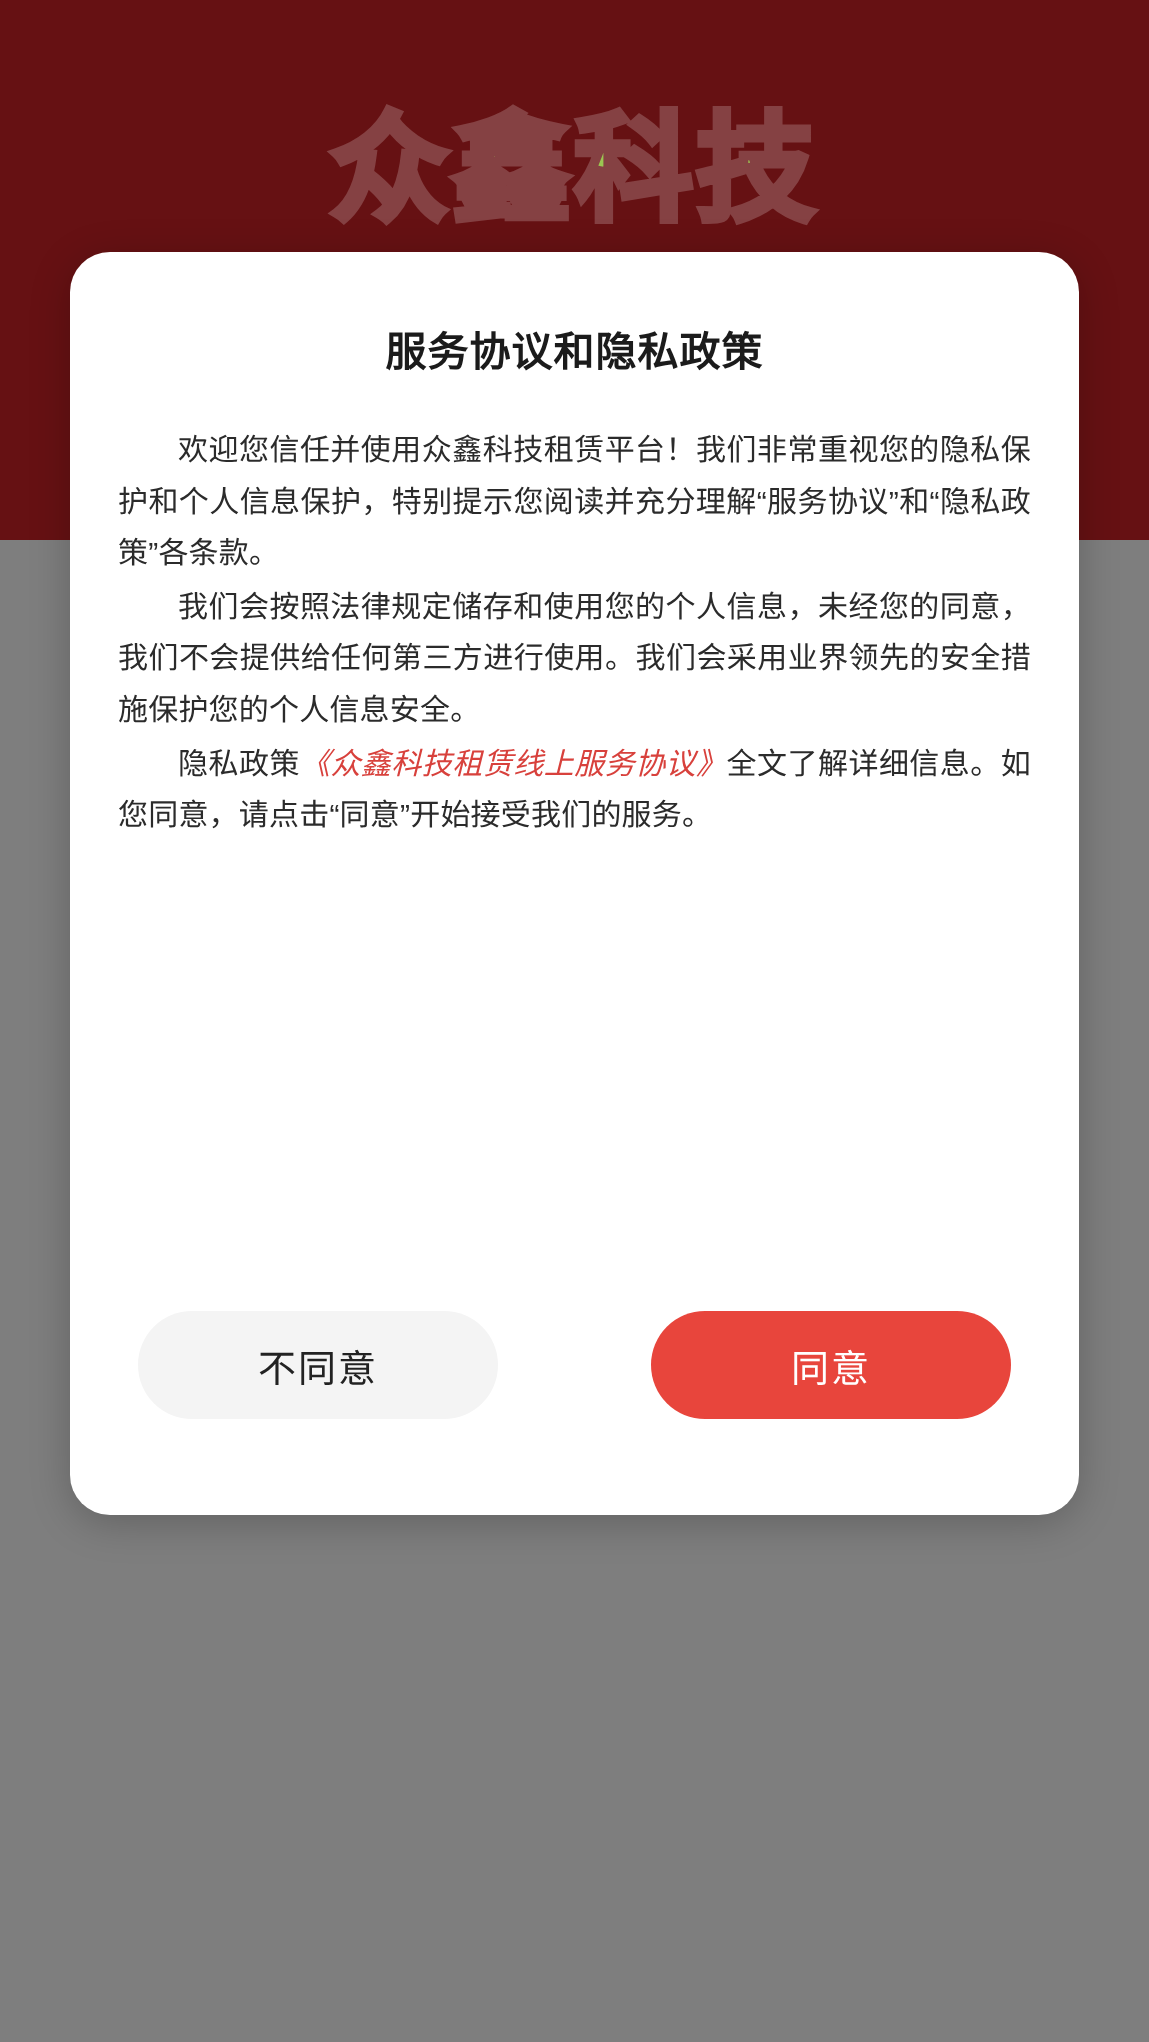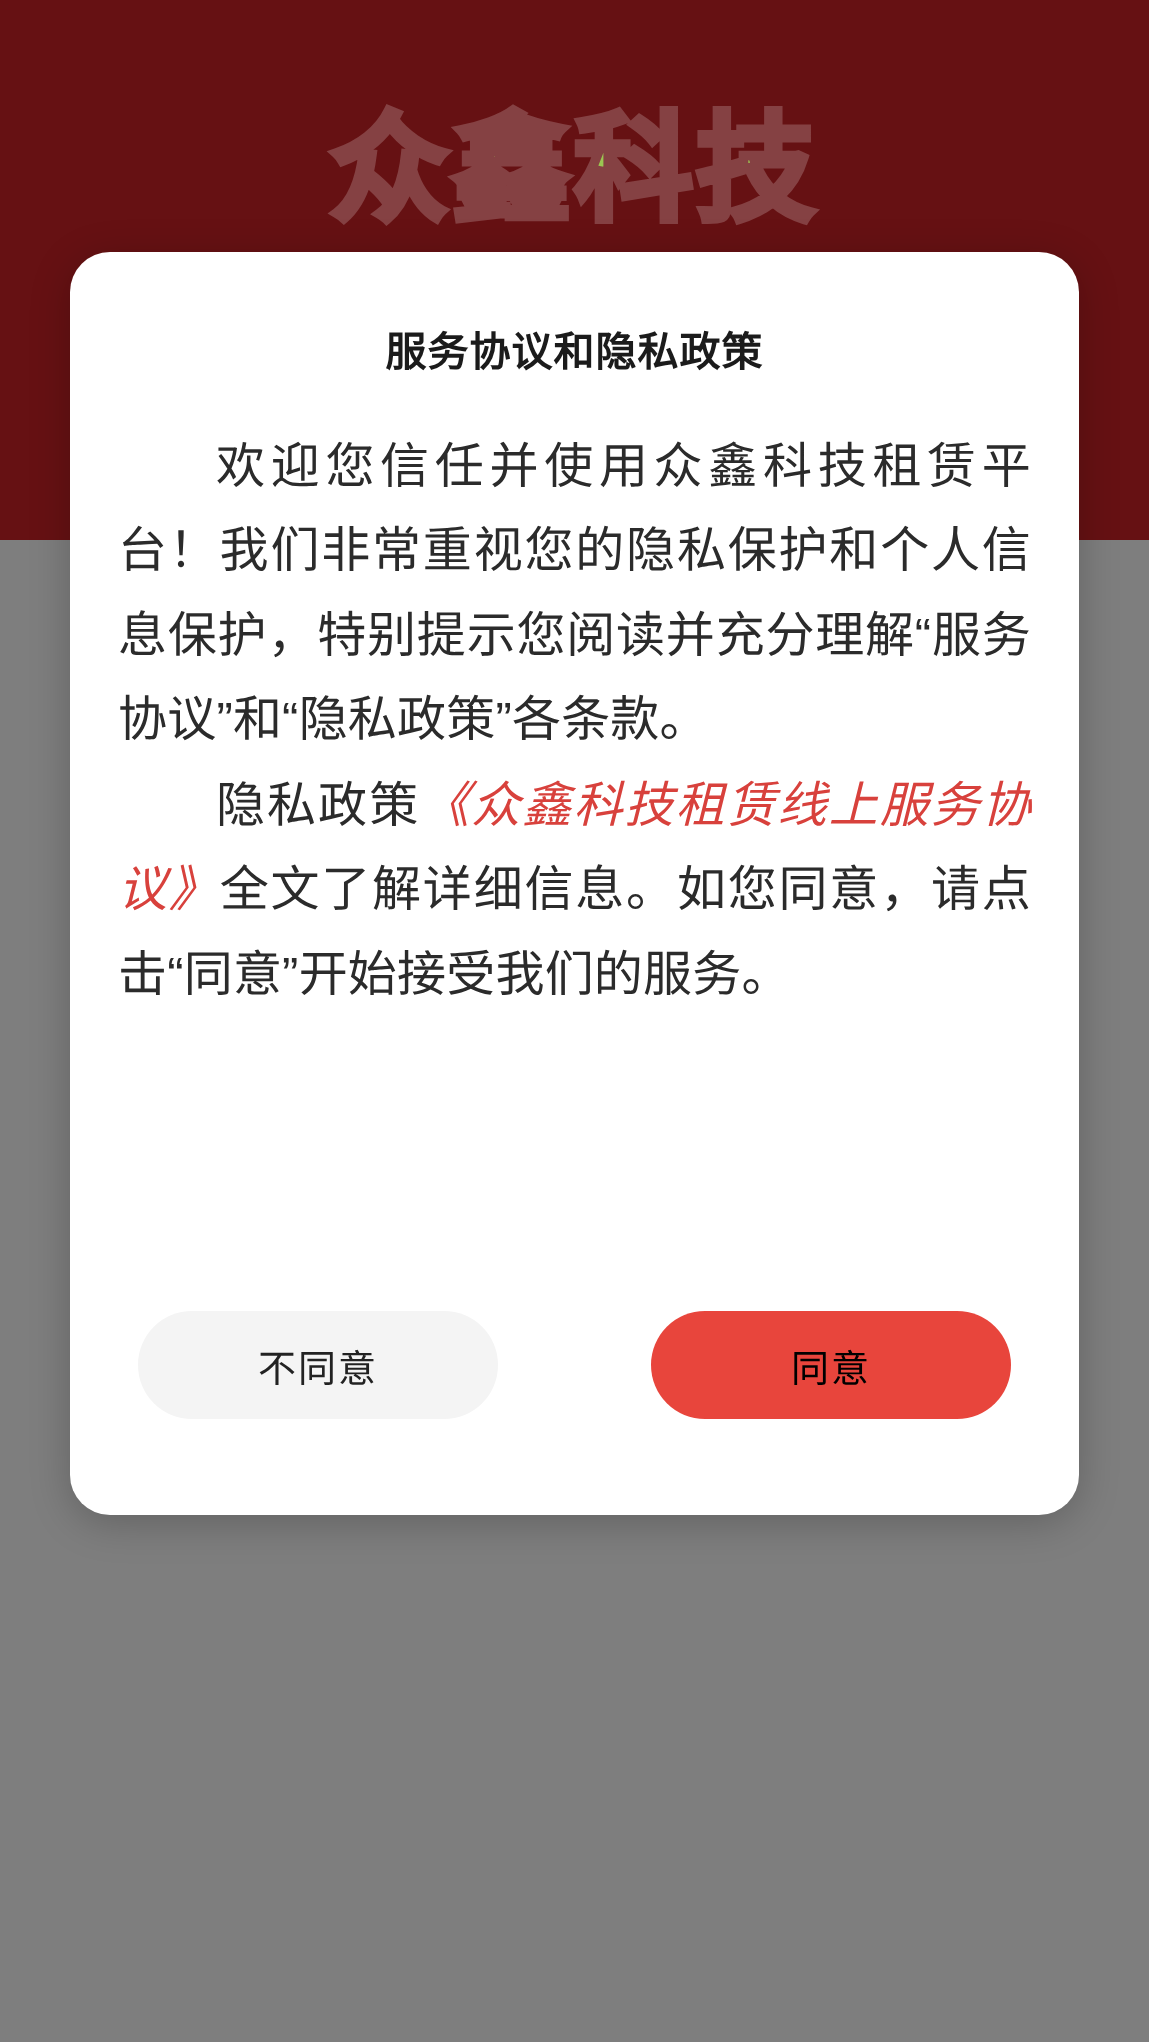--- a/index.html
+++ b/index.html
@@ -78,21 +78,21 @@
     font-size: 41px;
     font-weight: 700;
     color: #1b1b1b;
     letter-spacing: 1px;
   }
   .dialog-body {
     padding: 46px 48px 0 48px;
   }
   .paragraph {
     margin: 0 0 2px 0;
-    font-size: 49px;
+    font-size: 30px;
     line-height: 1.72;
     color: #2b2b2b;
     text-indent: 2em;
     text-align: justify;
     letter-spacing: 0.2px;
   }
   .agreement-link {
     color: #d8413c;
     text-decoration: none;
     cursor: pointer;
@@ -122,40 +122,41 @@
     display: flex;
     align-items: center;
     justify-content: center;
   }
   .btn-decline {
     background: #f4f4f4;
     color: #222222;
   }
   .btn-accept {
     background: #e8453c;
-    color: #000000;
+    color: #ffffff;
   }
 </style>
 </head>
 <body>
 
 <div class="app-background">
   <div class="brand-banner">
     <div class="brand-wordmark">众鑫科技</div>
   </div>
 </div>
 
 <div class="scrim"></div>
 
 <div class="dialog">
 
   <h1 class="dialog-title">服务协议和隐私政策</h1>
 
   <div class="dialog-body">
     <p class="paragraph">欢迎您信任并使用众鑫科技租赁平台！我们非常重视您的隐私保护和个人信息保护，特别提示您阅读并充分理解“服务协议”和“隐私政策”各条款。</p>
+    <p class="paragraph">我们会按照法律规定储存和使用您的个人信息，未经您的同意，我们不会提供给任何第三方进行使用。我们会采用业界领先的安全措施保护您的个人信息安全。</p>
     <p class="paragraph"><span>隐私政策</span><a class="agreement-link">《众鑫科技租赁线上服务协议》</a><span>全文了解详细信息。如您同意，请点击“同意”开始接受我们的服务。</span></p>
   </div>
 
   <div class="dialog-actions">
     <button class="btn btn-decline">不同意</button>
     <button class="btn btn-accept">同意</button>
   </div>
 
 </div>
 

